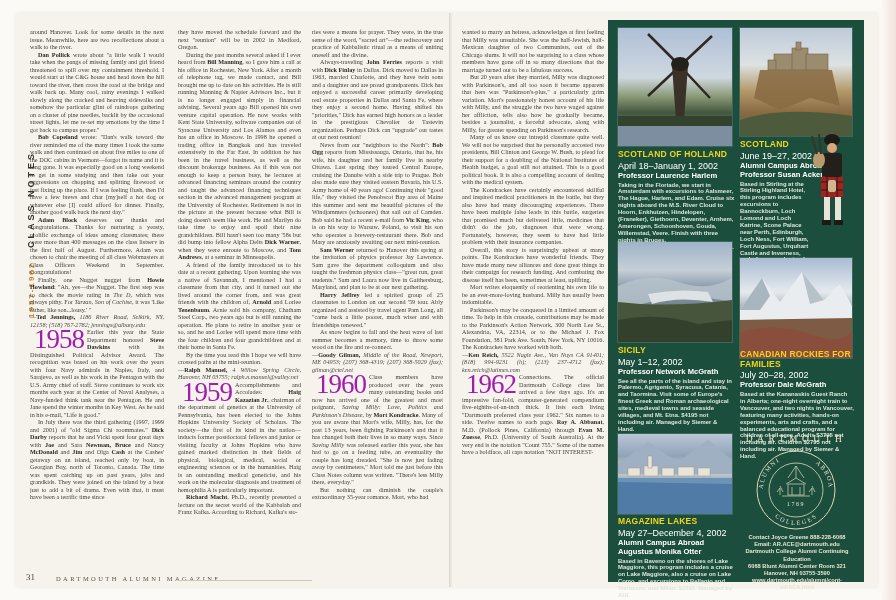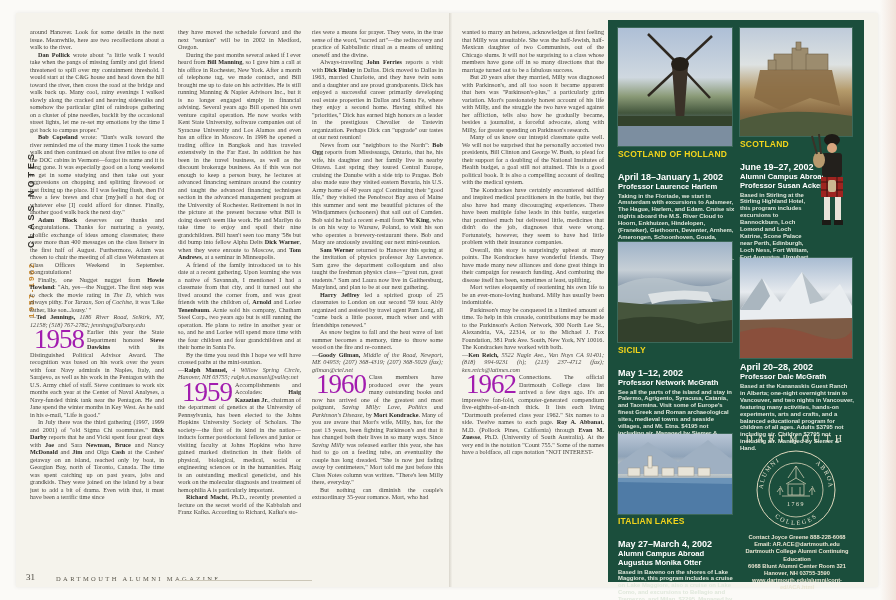--- a/index.html
+++ b/index.html
@@ -50,21 +50,21 @@
   .ph-sicily{left:10px;top:222px;width:114px;height:100px;
       background:linear-gradient(#9fb3c8 0%,#c6cfd6 28%,#8e9fb0 44%,#7d8fa3 56%,#5f7358 76%,#3c4d36 100%);}
   .ph-rockies{left:132px;top:238px;width:112px;height:100px;
       background:linear-gradient(#a9bcd2 0%,#e6eaee 34%,#9aa5ad 54%,#7d6b55 74%,#8a5a45 92%);}
   .ph-lakes{left:10px;top:414px;width:114px;height:80px;
       background:linear-gradient(#b9c6d6 0%,#8fa3b8 28%,#d9d8cf 46%,#6b8cae 66%,#4f7ba6 100%);}
   .photo svg{position:absolute;left:0;top:0;}
 
   .prog{position:absolute;}
   .prog h3{color:#f2d41b;font-size:8.5px;font-weight:700;margin:0;line-height:9.5px;letter-spacing:.2px;}
-  .prog .dates{font-size:9px;font-weight:700;margin:12px 0 0;line-height:10px;}
+  .prog .dates{font-size:9px;font-weight:400;margin:1px 0 0;line-height:10px;}
   .prog .sub,.prog .prof{font-size:7.6px;font-weight:700;margin:0;line-height:9px;}
   .prog .body{font-size:5.9px;line-height:6.9px;font-weight:700;color:#dfe7db;margin:2px 0 0;text-align:left;}
   .prog .managed{font-size:5.9px;line-height:6.9px;font-weight:700;color:#dfe7db;margin:0;}
   .pg-holland{left:10px;top:130px;width:118px;}
   .pg-scotland{left:132px;top:120px;width:112px;}
   .pg-scotland .body{width:70px;}
   .pg-sicily{left:10px;top:326px;width:117px;}
   .pg-rockies{left:132px;top:330px;width:114px;}
   .pg-lakes{left:10px;top:497px;width:118px;}
   .piper{position:absolute;left:202px;top:112px;width:46px;height:112px;}
@@ -223,21 +223,22 @@
     </div>
 
     <div class="prog pg-sicily">
       <h3>SICILY</h3>
       <p class="dates">May 1–12, 2002</p>
       <p class="prof">Professor Network McGrath</p>
       <p class="body">See all the parts of the island and stay in Palermo, Agrigento, Syracusa, Catania, and Taormina. Visit some of Europe's finest Greek and Roman archaeological sites, medieval towns and seaside villages, and Mt. Etna. $4195 not including air. Managed by Siemer &amp; Hand.</p>
     </div>
 
     <div class="prog pg-rockies">
-      <p class="dates">April 20–28, 2002</p>
+      <h3>CANADIAN ROCKIES FOR FAMILIES</h3>
+      <p class="dates">July 20–28, 2002</p>
       <p class="prof">Professor Dale McGrath</p>
       <p class="body">Based at the Kananaskis Guest Ranch in Alberta; one-night overnight train to Vancouver, and two nights in Vancouver, featuring many activities, hands-on experiments, arts and crafts, and a balanced educational program for children of all ages. Adults $3795 not including air. Children $2795 not including air. Managed by Siemer &amp; Hand.</p>
     </div>
 
     <div class="photo ph-lakes">
       <svg width="114" height="80" viewBox="0 0 114 80">
         <path d="M0 30 L30 8 L60 28 L90 6 L114 26 L114 40 L0 40 Z" fill="#9fb0c2"></path>
         <g fill="#e8e4d8" stroke="#9a9484" stroke-width="0.5">
           <rect x="10" y="34" width="12" height="8"></rect>
             <rect x="26" y="32" width="14" height="10"></rect>
@@ -245,22 +246,22 @@
             <rect x="60" y="33" width="16" height="9"></rect>
           <rect x="80" y="34" width="12" height="8"></rect>
             <rect x="30" y="22" width="4" height="12"></rect>
         </g>
         <rect x="0" y="44" width="114" height="36" fill="#4f7ba6"></rect>
         <path d="M0 44 L114 44 L114 50 L0 48 Z" fill="#6b93b8"></path>
       </svg>
     </div>
 
     <div class="prog pg-lakes">
-      <h3>ITALIAN LAKES</h3>
-      <p class="dates">May 27–March 4, 2002</p>
+      <h3>MAGAZINE LAKES</h3>
+      <p class="dates">May 27–December 4, 2002</p>
       <p class="sub">Alumni Campus Abroad</p>
       <p class="prof">Augustus Monika Otter</p>
       <p class="body">Based in Baveno on the shores of Lake Maggiore, this program includes a cruise on Lake Maggiore, also a cruise on Lake Como, and excursions to Bellagio and Tremezzo, and Milan. $2295. Managed by AHI.</p>
     </div>
 
     <div class="seal">
       <svg width="116" height="100" viewBox="0 0 116 100">
         <defs>
           <path id="sealTop" d="M 25,58 A 33 33 0 0 1 91,58"></path>
           <path id="sealBot" d="M 27,62 A 31 31 0 0 0 89,62"></path>

